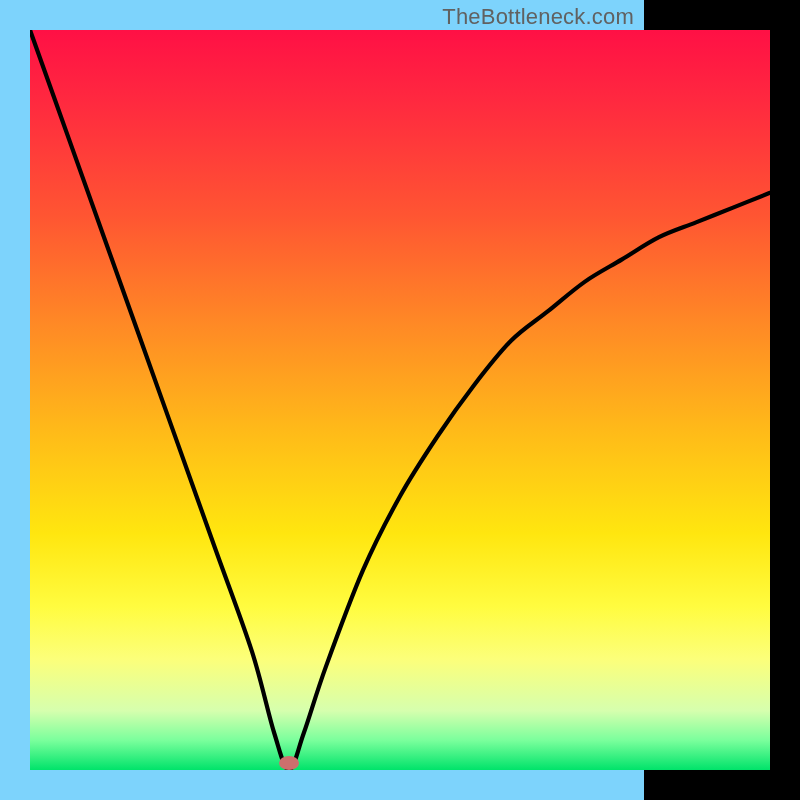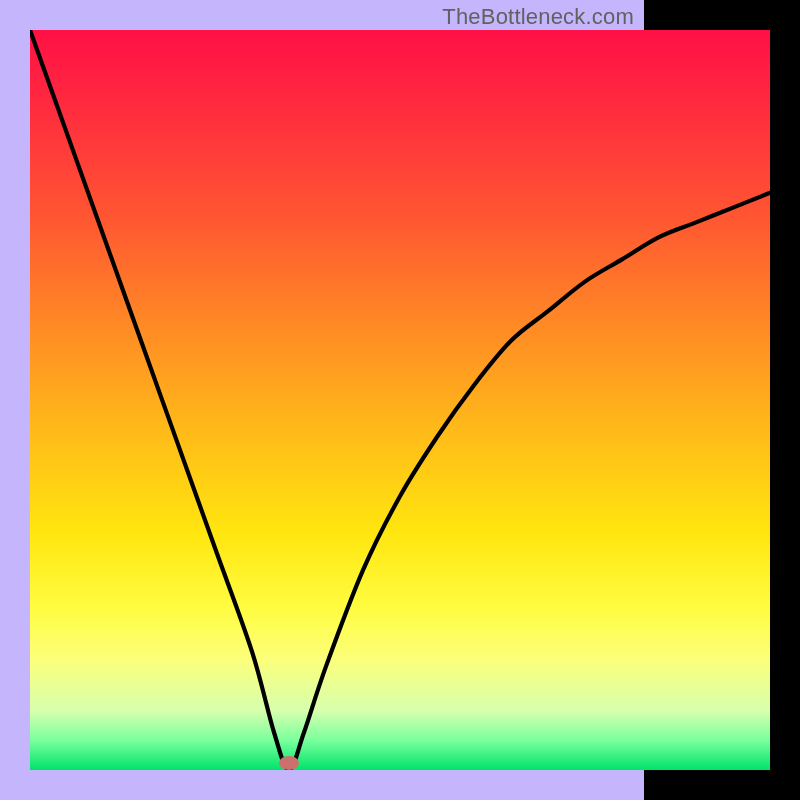--- a/index.html
+++ b/index.html
@@ -1,21 +1,21 @@
 <!DOCTYPE html>
 <html><head>
 <meta charset="utf-8">
 <style>
   * { margin: 0; padding: 0; box-sizing: border-box; }
   html, body { width: 800px; height: 800px; overflow: hidden; background: #000; }
   .frame {
     position: relative;
     width: 644px;
     height: 800px;
-    background: #c4b5fd;
+    background: #7dd3fc;
   }
   .watermark {
     position: absolute;
     top: 4px;
     right: 10px;
     font-family: Arial, Helvetica, sans-serif;
     font-size: 22px;
     font-weight: 500;
     color: #616161;
     letter-spacing: 0.2px;

